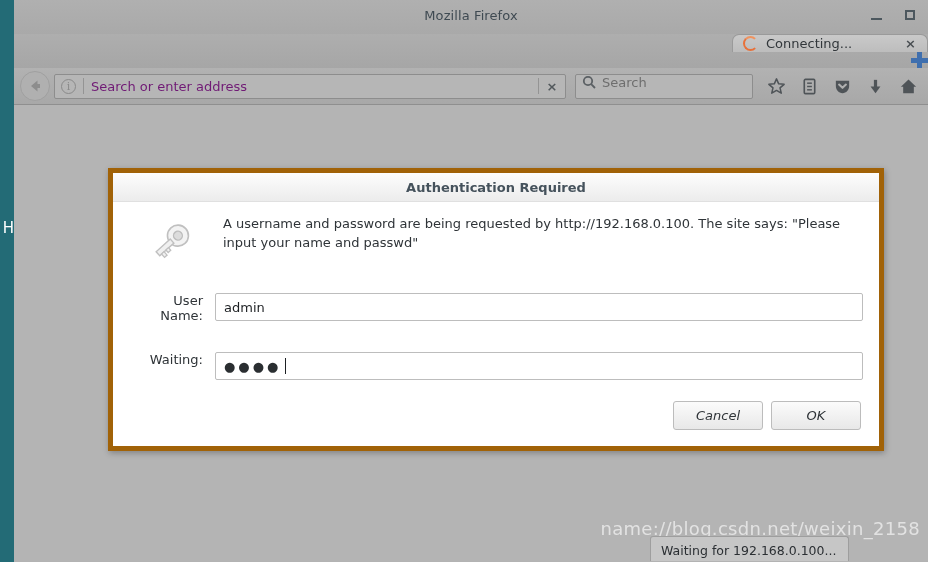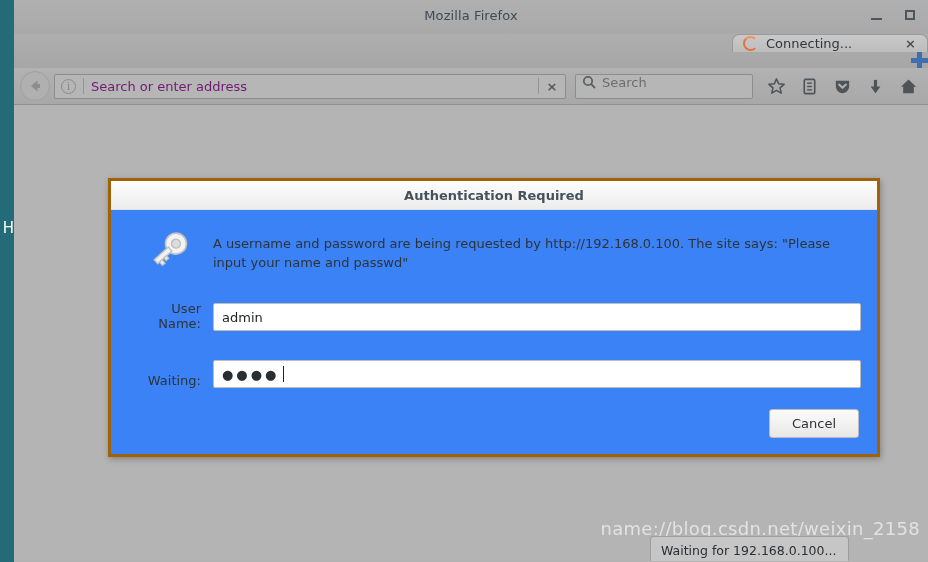--- a/index.html
+++ b/index.html
@@ -292,24 +292,24 @@
   .content {
     position: relative;
     height: 456px;
     background: #b4b4b4;
   }
 
   
   .dialog {
     position: absolute;
     left: 94px;
-    top: 73px;
+    top: 63px;
     width: 766px;
-    background: #3b82f6;
-    border: 3px solid #a16207;
+    background: #ffffff;
+    border: 5px solid #a16207;
     box-shadow: 1px 2px 6px rgba(0,0,0,0.28);
     z-index: 10;
   }
   .dialog-header {
     height: 28px;
     background: linear-gradient(to bottom, #fdfdfd 0%, #ececec 100%);
     border-bottom: 1px solid #e0e0e0;
     display: flex;
     align-items: center;
     justify-content: center;
@@ -317,40 +317,41 @@
   .dialog-title {
     font-size: 13px;
     font-weight: bold;
     color: #45525c;
   }
   .dialog-body {
     padding: 12px 16px 10px 16px;
   }
   .dialog-msg-row {
     display: flex;
-    align-items: flex-end;
+    align-items: flex-start;
     margin-bottom: 16px;
+    gap: 8px;
   }
   .key-icon-wrap {
     flex: 0 0 86px;
     display: flex;
     justify-content: center;
     padding-top: 4px;
   }
   .dialog-message {
     flex: 1 1 auto;
     font-size: 13px;
     line-height: 19px;
     color: #2f3438;
     padding-right: 8px;
   }
 
   .field-row {
     display: flex;
-    align-items: flex-end;
+    align-items: flex-start;
     margin-bottom: 9px;
     margin-top: 29px;
   }
   .field-label {
     flex: 0 0 86px;
     text-align: right;
     padding-right: 12px;
     box-sizing: border-box;
     font-size: 13px;
     color: #2f3438;
@@ -393,20 +394,21 @@
     min-width: 90px;
     height: 29px;
     padding: 0 14px;
     background: linear-gradient(to bottom, #fbfbfb 0%, #e8e8e8 100%);
     border: 1px solid #bcbcbc;
     border-radius: 3px;
     font-size: 13px;
     color: #2f3438;
     font-family: "DejaVu Sans", "Liberation Sans", sans-serif;
     cursor: default;
+    font-style: italic;
   }
 
   
   .statusbar {
     position: absolute;
     left: 636px;
     bottom: 0;
     height: 21px;
     padding: 3px 12px 0 10px;
     background: #c6c6c6;
@@ -544,20 +546,21 @@
           <div class="field-row">
             <div class="field-label">Waiting:</div>
             <div class="field-input">
               <span class="pw-dots">●●●●</span>
               <span class="caret"></span>
             </div>
           </div>
 
           <div class="dialog-buttons">
             <button class="dlg-btn">Cancel</button>
+            <button class="dlg-btn">OK</button>
           </div>
 
         </div>
       </div>
 
       <div class="watermark">name://blog.csdn.net/weixin_2158</div>
 
       <div class="statusbar">
         <span>Waiting for 192.168.0.100...</span>
       </div>

